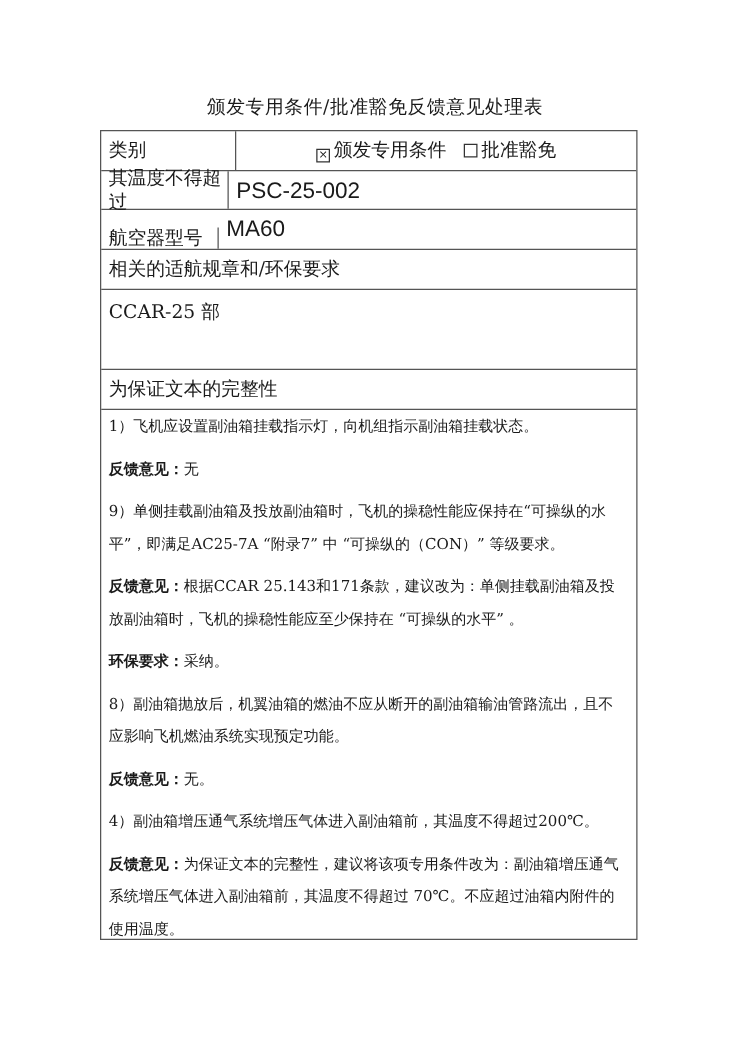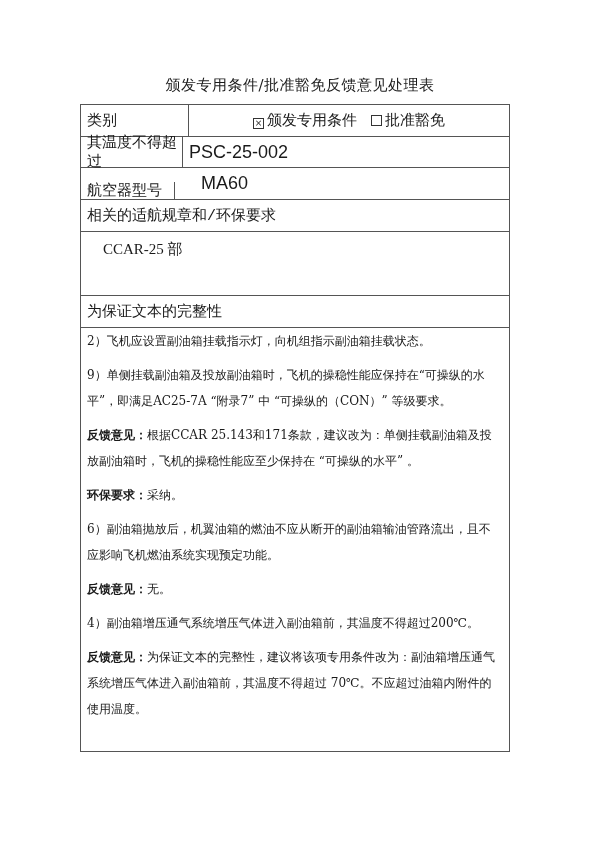--- a/index.html
+++ b/index.html
@@ -37,35 +37,36 @@
       </span>
     </div>
     <div class="cell vline" style="left:0;width:108px;">类别</div>
   </div>
   <div class="row" style="top:32px;height:31px;">
     <div class="cell vline" style="left:0;width:102px;">其温度不得超过</div>
     <div class="cell sans" style="left:102px;right:0;">PSC-25-002</div>
   </div>
   <div class="row" style="top:63px;height:32px;">
     <div class="cell vline" style="left:0;width:94px;margin-top:14px;">航空器型号</div>
-    <div class="cell sans" style="left:94px;right:4px;margin-left:20px;">MA60</div>
+    <div class="cell sans" style="left:94px;right:4px;">MA60</div>
   </div>
   <div class="row" style="top:95px;height:32px;">
-    <div class="cell" style="left:0;right:0;font-family:Liberation Mono, monospace;">相关的适航规章和/环保要求</div>
+    <div class="cell" style="left:0;right:0;">相关的适航规章和/环保要求</div>
   </div>
   <div class="row" style="top:127px;height:64px;">
-    <div class="cell" style="left:16px;right:0;align-items:flex-start;padding-top:8px;font-family:Liberation Serif, serif;">CCAR-25 部</div>
+    <div class="cell" style="left:0;right:0;align-items:flex-start;padding-top:8px;">CCAR-25 部</div>
   </div>
   <div class="row" style="top:191px;height:32px;">
     <div class="cell" style="left:0;right:0;">为保证文本的完整性</div>
   </div>
   <div class="content">
-    <p><span>2）飞机应设置副油箱挂载指示灯，向机组指示副油箱挂载状态。</span></p>
+    <p><span>1）飞机应设置副油箱挂载指示灯，向机组指示副油箱挂载状态。</span></p>
+    <p><span class="b">反馈意见：</span><span>无</span></p>
     <p><span>9）单侧挂载副油箱及投放副油箱时，飞机的操稳性能应保持在“可操纵的水平”，即满足AC25-7A “附录7” 中 “可操纵的（CON）” 等级要求。</span></p>
     <p><span class="b">反馈意见：</span><span>根据CCAR 25.143和171条款，建议改为：单侧挂载副油箱及投放副油箱时，飞机的操稳性能应至少保持在 “可操纵的水平” 。</span></p>
     <p><span class="b">环保要求：</span><span>采纳。</span></p>
-    <p><span>6）副油箱抛放后，机翼油箱的燃油不应从断开的副油箱输油管路流出，且不应影响飞机燃油系统实现预定功能。</span></p>
+    <p><span>8）副油箱抛放后，机翼油箱的燃油不应从断开的副油箱输油管路流出，且不应影响飞机燃油系统实现预定功能。</span></p>
     <p><span class="b">反馈意见：</span><span>无。</span></p>
     <p><span>4）副油箱增压通气系统增压气体进入副油箱前，其温度不得超过200℃。</span></p>
     <p><span class="b">反馈意见：</span><span>为保证文本的完整性，建议将该项专用条件改为：副油箱增压通气系统增压气体进入副油箱前，其温度不得超过 70℃。不应超过油箱内附件的使用温度。</span></p>
 
   </div>
 </div>
 
 </body></html>

